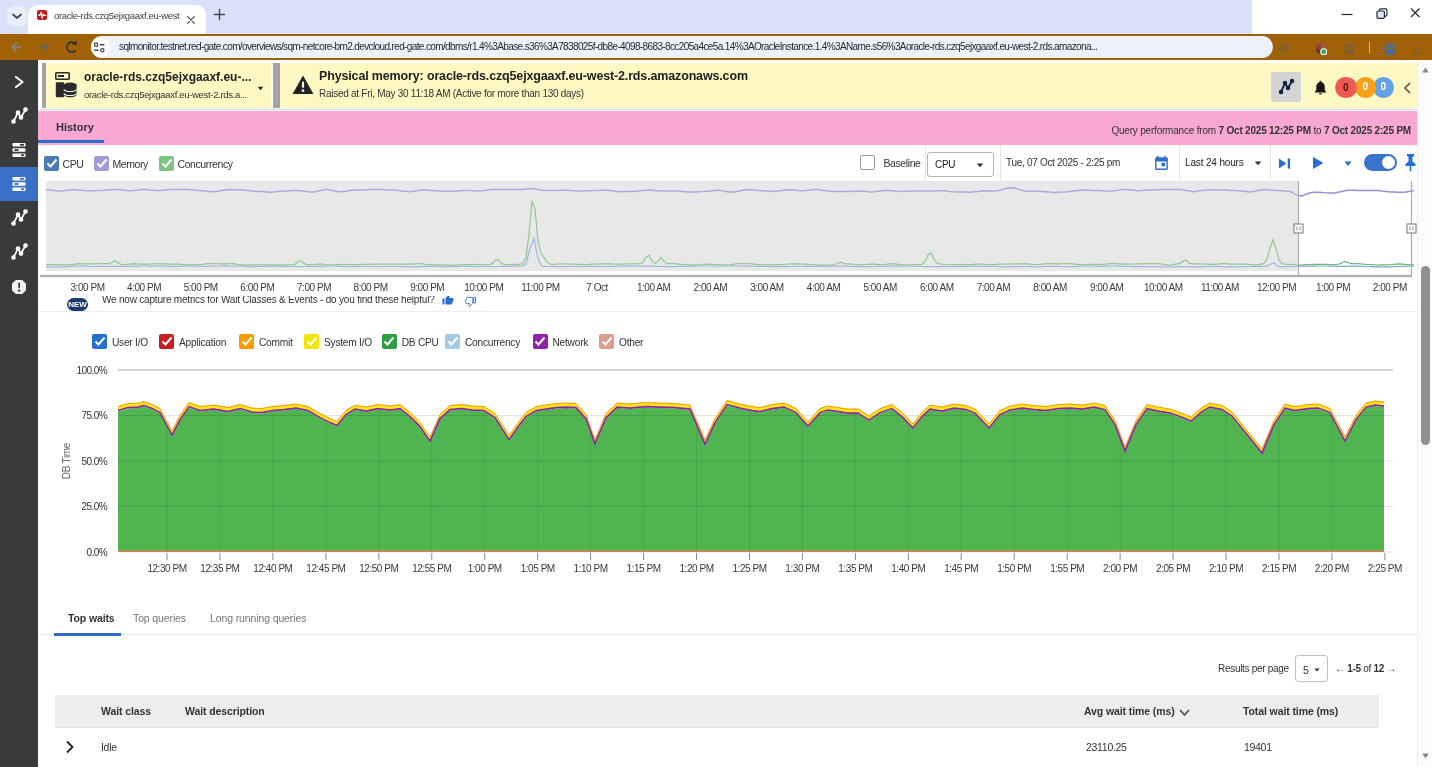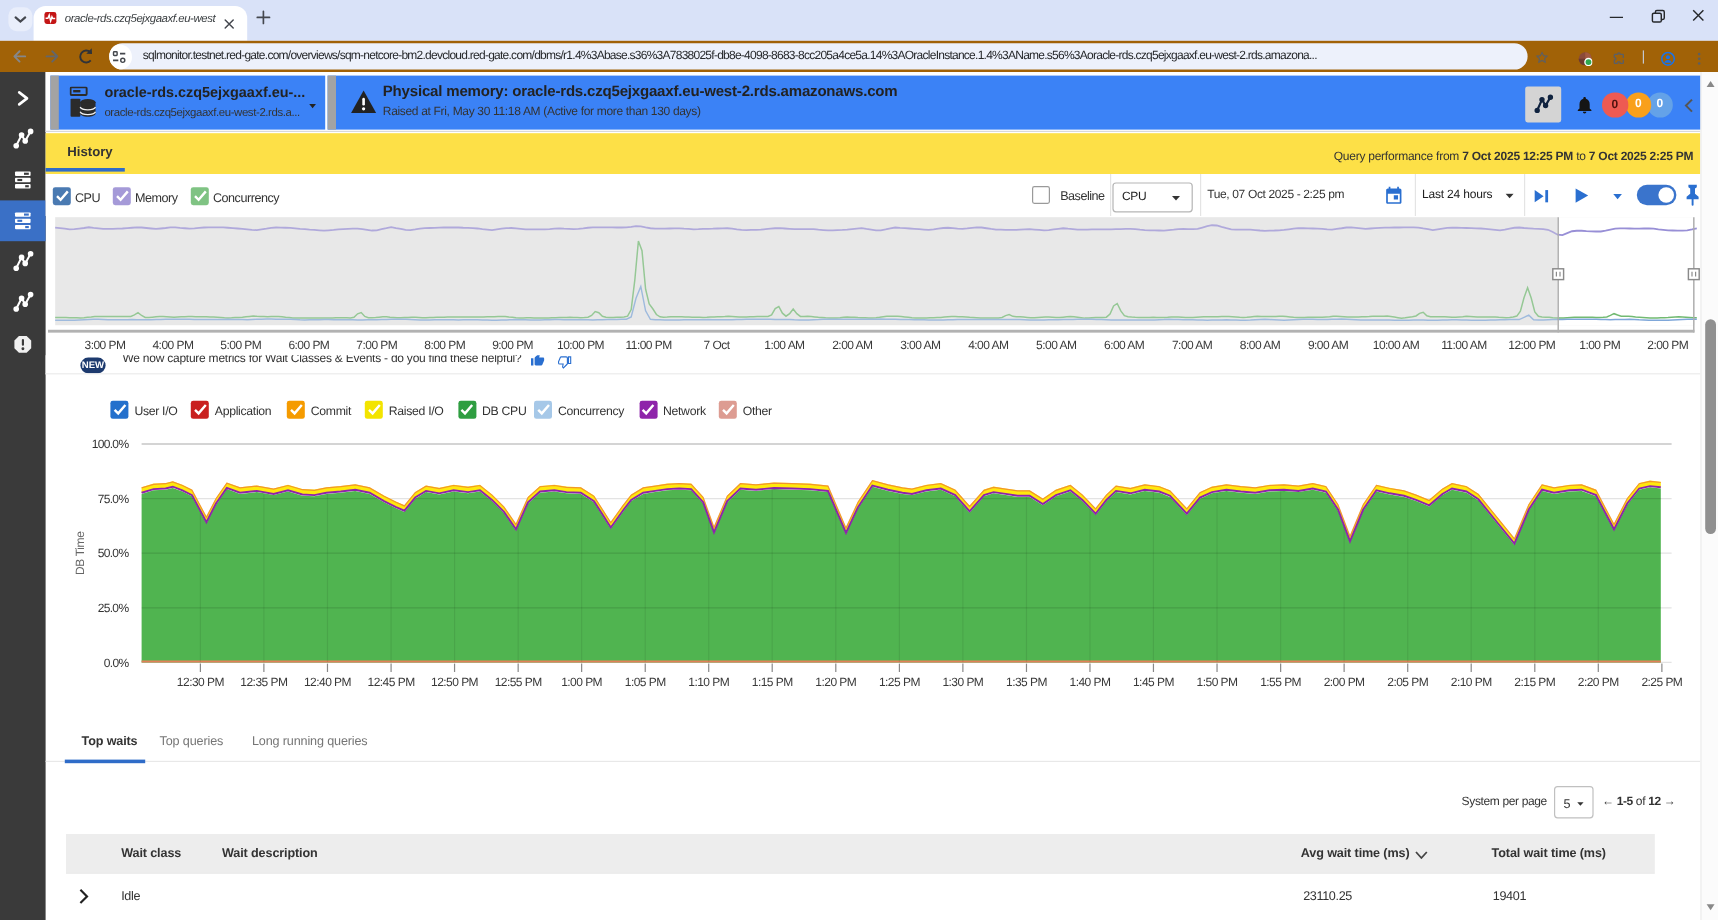--- a/index.html
+++ b/index.html
@@ -1,32 +1,32 @@
 <!DOCTYPE html>
 <html><head>
 <meta charset="utf-8">
 <style>
 * { margin:0; padding:0; box-sizing:border-box; }
 html,body { width:1432px; height:767px; overflow:hidden; }
 body { font-family:"Liberation Sans", sans-serif; position:relative; background:#fff; }
 
-.tabstrip { position:absolute; left:0; top:0; width:1432px; height:34px; background:#d9e2f8;font-style:italic; }
+.tabstrip { position:absolute; left:0; top:0; width:1252px; height:34px; background:#d9e2f8; }
 .tabsearch { position:absolute; left:7px; top:6px; width:20px; height:20px; border-radius:7px; background:#e9eefb; } .tabsearch svg { display:block; }
 .tab { position:absolute; left:28px; top:5px; width:178px; height:29px; background:#fff; border-radius:10px 10px 0 0; }
 .favicon { position:absolute; left:9px; top:5px; width:10px; height:10px; border-radius:2px; background:#c41616; } .favicon svg { display:block; }
 .tabtitle { position:absolute; left:26px; top:4.5px; width:152px; font-size:9.5px; letter-spacing:-0.35px; color:#3c4043; white-space:nowrap; overflow:hidden; -webkit-mask-image:linear-gradient(90deg,#000 82%,transparent); }
 .toolbar { position:absolute; left:0; top:34px; width:1432px; height:26px; background:#a16207; }
 .urlpill { position:absolute; left:91px; top:2px; width:1182px; height:22px; border-radius:11px; background:#edf1fb; overflow:hidden; }
 .urltext { position:absolute; left:28px; top:5px; font-size:10px; letter-spacing:-0.62px; color:#26282b; white-space:nowrap; }
 
 .sidebar { position:absolute; left:0; top:60px; width:38px; height:707px; background:#3a3a3a; }
 .sideitem { position:absolute; left:0; width:38px; height:34px; }
 .appheader { position:absolute; left:38px; top:60px; width:1379px; height:50px; background:#fff; border-bottom:1px solid #d9d9d9; }
-.alertbox { position:absolute; top:3px; height:45px; background:#3b82f6; border-left:7px solid #a3a3a3; }
-.historyrow { position:absolute; left:38px; top:111px; width:1379px; height:34px; background:#fde047; }
+.alertbox { position:absolute; top:3px; height:45px; background:#fef9c3; border-left:4px solid #a3a3a3; }
+.historyrow { position:absolute; left:38px; top:111px; width:1379px; height:34px; background:#f9a8d4; }
 .histtab { position:absolute; left:18px; top:10px; font-size:11px; font-weight:bold; color:#333; }
 .histline { position:absolute; left:0; top:29px; width:66px; height:3px; background:#2f6cc8; }
 .qperf { position:absolute; right:6px; top:14px; font-size:10px; letter-spacing:-0.2px; color:#333; }
 .controls { position:absolute; left:38px; top:145px; width:1379px; height:35px; background:#fff; }
 .cb { width:15px; height:15px; border-radius:2px; display:inline-block; position:relative; }
 .cb svg { position:absolute; left:1.5px; top:2px; }
 .sep { position:absolute; top:0; width:1px; height:35px; background:#e4e4e4; }
 .ctl-label { font-size:10.5px; letter-spacing:-0.4px; color:#333; }
 
 .banner { position:absolute; left:38px; top:296px; width:1379px; height:16px; overflow:hidden; border-bottom:1px solid #ececec; background:#fff; }
@@ -368,21 +368,21 @@
           <path d="M1.5 5.5 L4.5 8.5 L10.5 1.5" stroke="#fff" stroke-width="2" fill="none"></path>
         </svg></span><span class="ltext">User I/O</span></div>
   <div class="litem" style="left:86px"><span class="lbox" style="background:#c9201f"><svg width="12" height="11" viewBox="0 0 12 11" style="position:absolute;left:1.5px;top:2px">
           <path d="M1.5 5.5 L4.5 8.5 L10.5 1.5" stroke="#fff" stroke-width="2" fill="none"></path>
         </svg></span><span class="ltext">Application</span></div>
   <div class="litem" style="left:166px"><span class="lbox" style="background:#f59b00"><svg width="12" height="11" viewBox="0 0 12 11" style="position:absolute;left:1.5px;top:2px">
           <path d="M1.5 5.5 L4.5 8.5 L10.5 1.5" stroke="#fff" stroke-width="2" fill="none"></path>
         </svg></span><span class="ltext">Commit</span></div>
   <div class="litem" style="left:231px"><span class="lbox" style="background:#f3e400"><svg width="12" height="11" viewBox="0 0 12 11" style="position:absolute;left:1.5px;top:2px">
           <path d="M1.5 5.5 L4.5 8.5 L10.5 1.5" stroke="#fff" stroke-width="2" fill="none"></path>
-        </svg></span><span class="ltext">Raised I/O</span></div>
+        </svg></span><span class="ltext">System I/O</span></div>
   <div class="litem" style="left:308.7px"><span class="lbox" style="background:#2f9e41"><svg width="12" height="11" viewBox="0 0 12 11" style="position:absolute;left:1.5px;top:2px">
           <path d="M1.5 5.5 L4.5 8.5 L10.5 1.5" stroke="#fff" stroke-width="2" fill="none"></path>
         </svg></span><span class="ltext">DB CPU</span></div>
   <div class="litem" style="left:372px"><span class="lbox" style="background:#a6c8e8"><svg width="12" height="11" viewBox="0 0 12 11" style="position:absolute;left:1.5px;top:2px">
           <path d="M1.5 5.5 L4.5 8.5 L10.5 1.5" stroke="#fff" stroke-width="2" fill="none"></path>
         </svg></span><span class="ltext">Concurrency</span></div>
   <div class="litem" style="left:459.5px"><span class="lbox" style="background:#8e24aa"><svg width="12" height="11" viewBox="0 0 12 11" style="position:absolute;left:1.5px;top:2px">
           <path d="M1.5 5.5 L4.5 8.5 L10.5 1.5" stroke="#fff" stroke-width="2" fill="none"></path>
         </svg></span><span class="ltext">Network</span></div>
   <div class="litem" style="left:526px"><span class="lbox" style="background:#dd9c92"><svg width="12" height="11" viewBox="0 0 12 11" style="position:absolute;left:1.5px;top:2px">
@@ -494,21 +494,21 @@
 
 <div class="tabs2">
   <div class="line"></div>
   <div class="t2" style="left:30px;font-weight:bold;color:#333">Top waits</div>
   <div class="t2" style="left:95px;color:#757575">Top queries</div>
   <div class="t2" style="left:172px;color:#757575">Long running queries</div>
   <div class="active-line"></div>
 </div>
 
 <div class="results">
-  <span style="position:absolute;left:1180px;top:8px">System per page</span>
+  <span style="position:absolute;left:1180px;top:8px">Results per page</span>
   <div class="pagesel">
     <span style="position:absolute;left:7px;top:8px;font-size:10.5px">5</span>
     <svg width="6" height="4" viewBox="0 0 8 5" style="position:absolute;right:7px;top:12px">
         <path d="M0.5 0.5 L4 4.5 L7.5 0.5 Z" fill="#333"></path>
       </svg>
   </div>
   <span style="position:absolute;left:1297px;top:8px">← <b>1-5</b> of <b>12</b> →</span>
 </div>
 
 <div class="thead">

